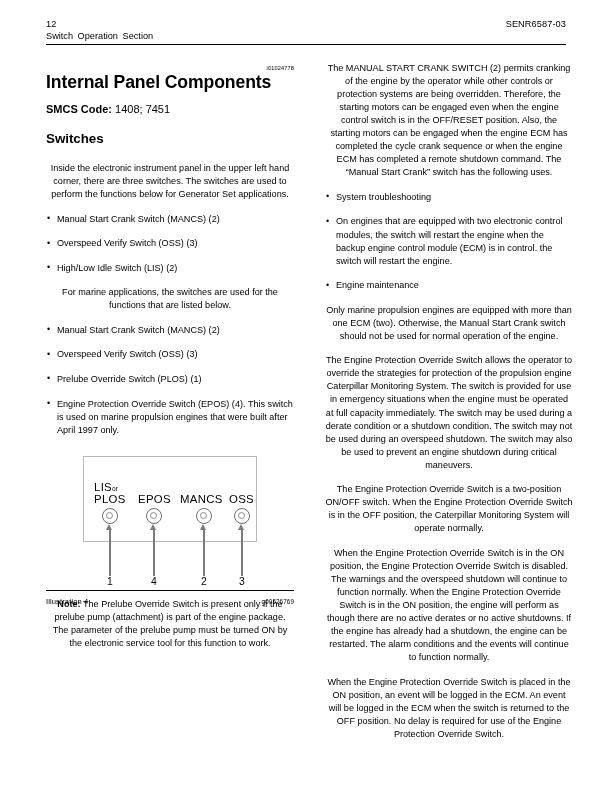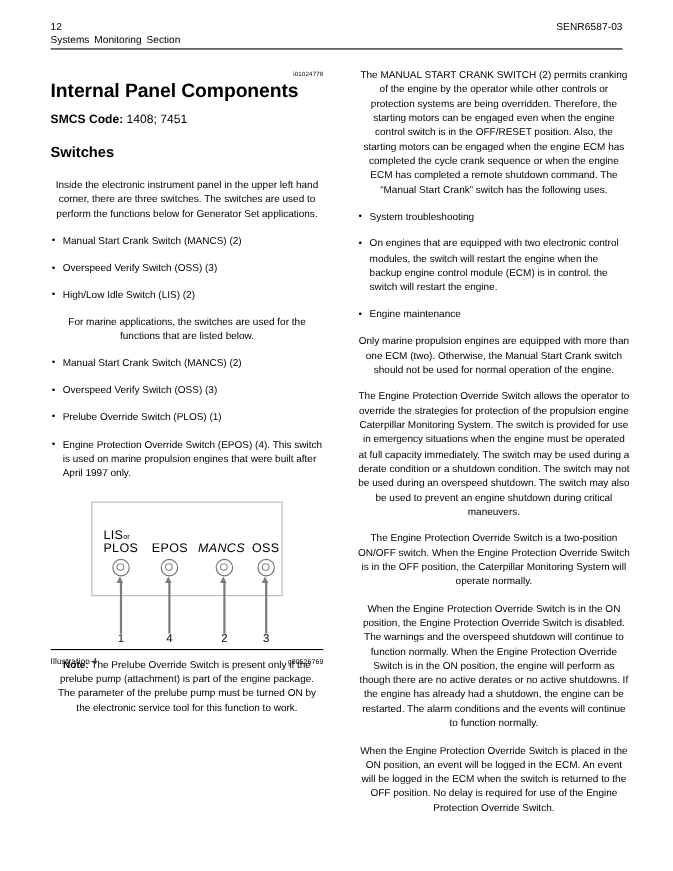--- a/index.html
+++ b/index.html
@@ -220,21 +220,21 @@
 </head>
 <body>
 
 <div class="page">
 
   <div class="header">
     <div class="header-row">
       <span class="header-pageno">12</span>
       <span class="header-docno">SENR6587-03</span>
     </div>
-    <div class="header-section">Systems Monitoring Section</div>
+    <div class="header-section">Switch Operation Section</div>
   </div>
   <div class="header-rule"></div>
 
   <div class="col col-left">
 
     <div class="docref">i01024778</div>
 
     <h1 class="title">Internal Panel Components</h1>
 
     <p class="smcs"><b>SMCS Code:</b><span> 1408; 7451</span></p>
@@ -268,21 +268,21 @@
         <div class="callout-line" style="left:63.2px; top:80px; height:46px;"></div>
         <div class="callout-arrow" style="left:60.4px; top:74px;"></div>
         <div class="callout-num" style="left:57px; top:126px;">1</div>
 
         <span class="sw-label" style="left:92px; top:44px;"><span>EPOS</span></span>
         <span class="sw-circle" style="left:100px; top:58px;"></span>
         <div class="callout-line" style="left:107.2px; top:80px; height:46px;"></div>
         <div class="callout-arrow" style="left:104.4px; top:74px;"></div>
         <div class="callout-num" style="left:101px; top:126px;">4</div>
 
-        <span class="sw-label" style="left:134px; top:44px;font-style:italic;"><span>MANCS</span></span>
+        <span class="sw-label" style="left:134px; top:44px;"><span>MANCS</span></span>
         <span class="sw-circle" style="left:150px; top:58px;"></span>
         <div class="callout-line" style="left:157.2px; top:80px; height:46px;"></div>
         <div class="callout-arrow" style="left:154.4px; top:74px;"></div>
         <div class="callout-num" style="left:151px; top:126px;">2</div>
 
         <span class="sw-label" style="left:183px; top:44px;"><span>OSS</span></span>
         <span class="sw-circle" style="left:188px; top:58px;"></span>
         <div class="callout-line" style="left:195.2px; top:80px; height:46px;"></div>
         <div class="callout-arrow" style="left:192.4px; top:74px;"></div>
         <div class="callout-num" style="left:189px; top:126px;">3</div>

